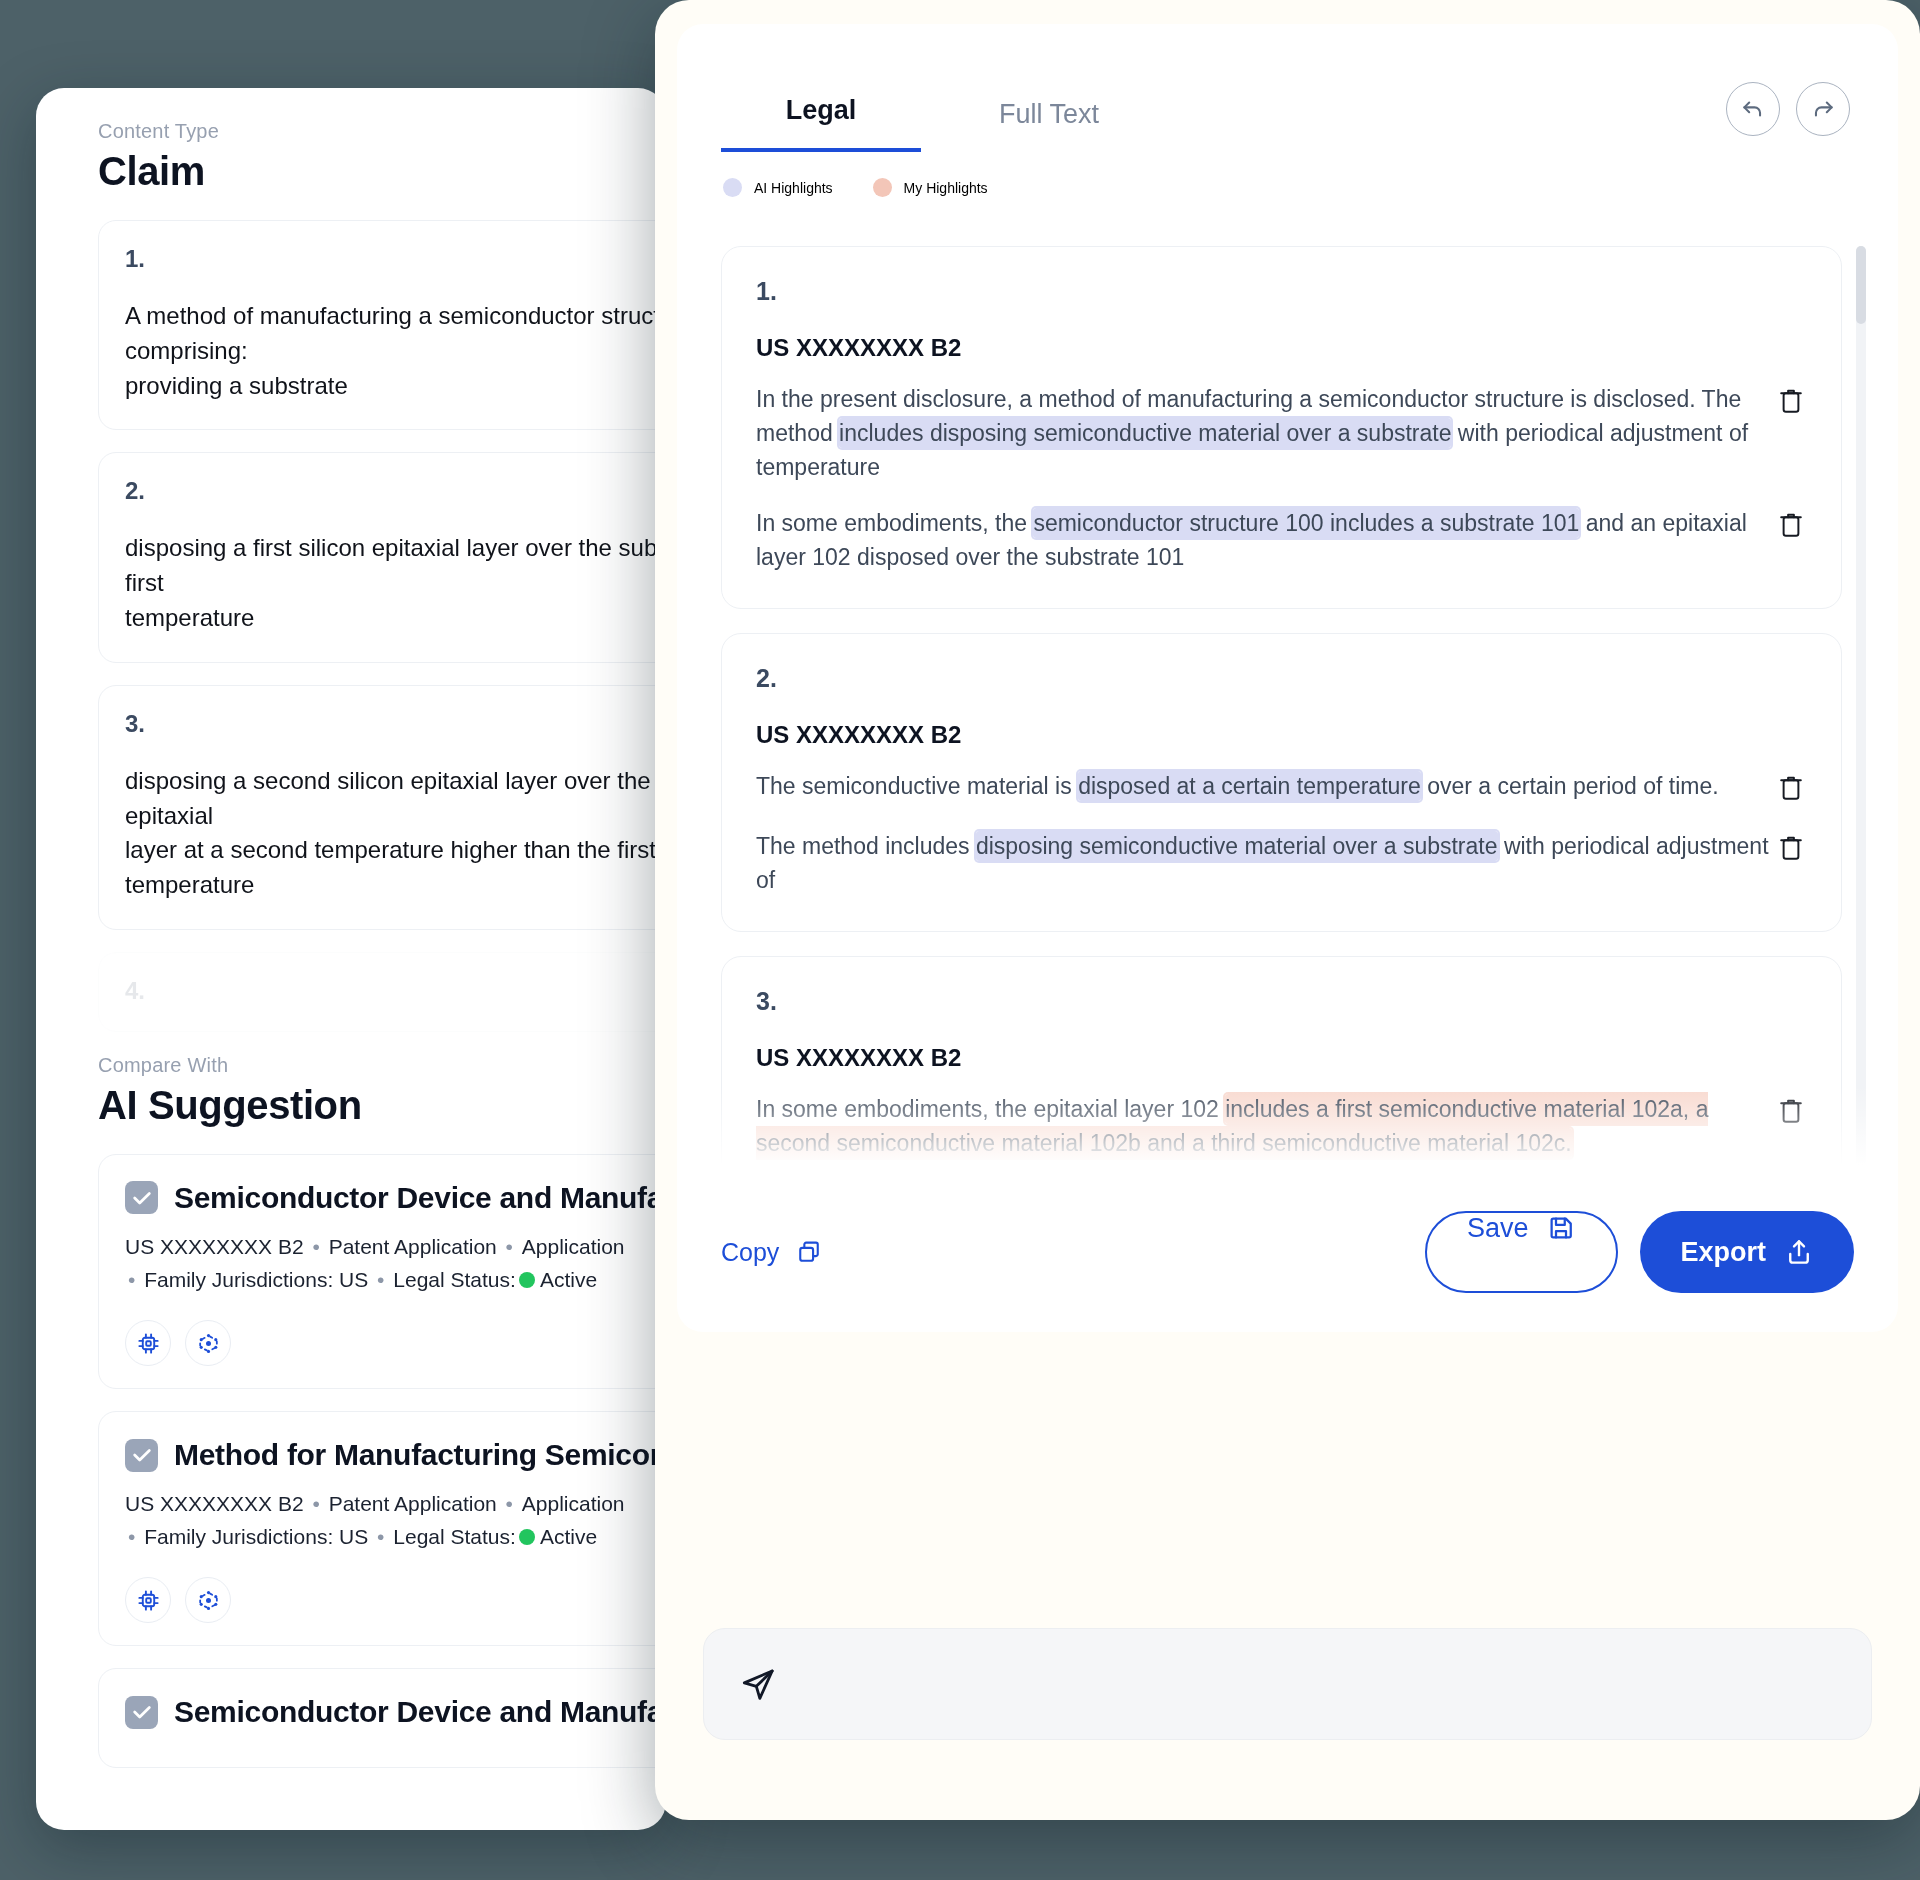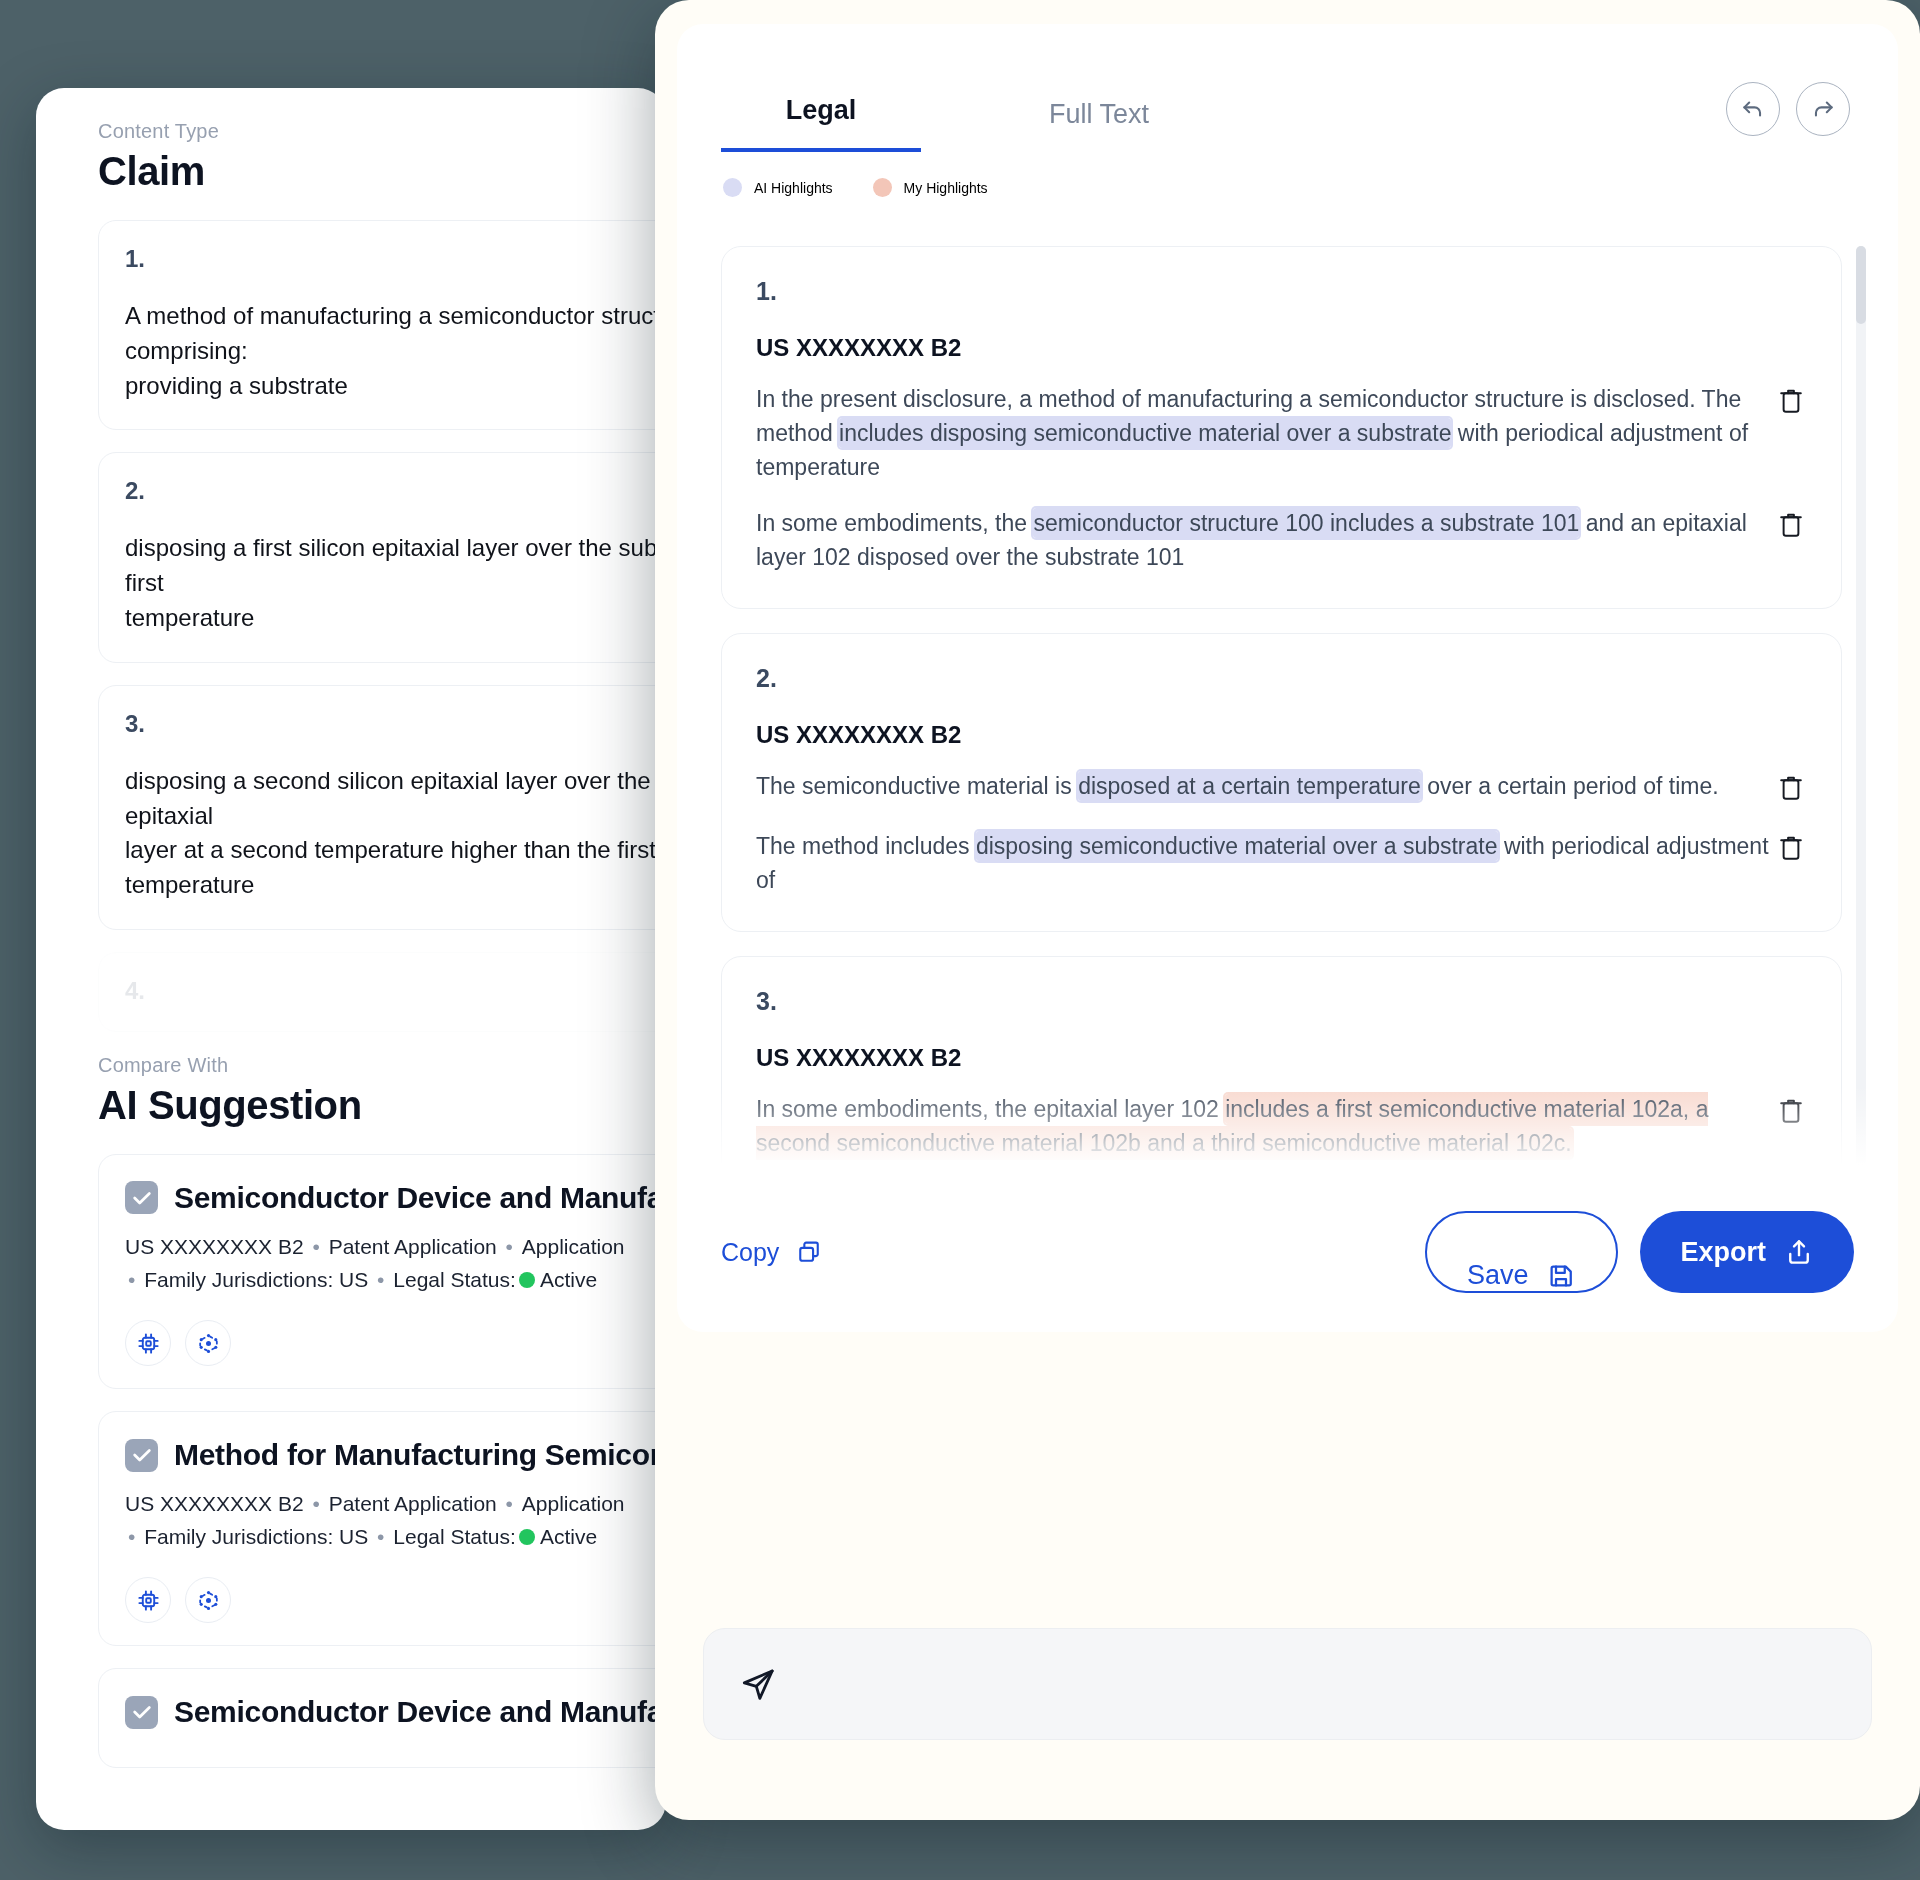--- a/index.html
+++ b/index.html
@@ -114,21 +114,21 @@
     padding: 52px 0 0 44px; height: 128px;
     position: relative;
   }
   .tab {
     font-size: 27px; padding: 0 0 22px 0;
     width: 200px; text-align: center;
     color: #7c879a; background: none; border: none;
     font-family: inherit; cursor: pointer;
   }
   .tab.active { color: #0d1321; font-weight: bold; border-bottom: 4px solid #1d4ed8; }
-  .tab.inactive { border-bottom: 0px solid transparent; margin-left: 28px; text-align: right; }
+  .tab.inactive { border-bottom: 0px solid transparent; margin-left: 28px; }
   .histbtns {
     position: absolute; right: 48px; top: 58px;
     display: flex; gap: 16px;
   }
   .circ {
     width: 54px; height: 54px; border-radius: 50%;
     border: 1.6px solid #aab3c0; background: transparent;
     display: flex; align-items: center; justify-content: center;
   }
   .circ svg { width: 26px; height: 26px; }
@@ -184,21 +184,21 @@
     display: flex; align-items: center; justify-content: space-between;
   }
   .copy-btn {
     display: flex; align-items: center; gap: 16px;
     color: #1d4ed8; font-size: 25px; background: none; border: none;
     font-family: inherit; cursor: pointer;
   }
   .copy-btn svg { width: 28px; height: 28px; }
   .right-actions { display: flex; gap: 22px; align-items: center; }
   .btn-save {
-    display: flex; align-items: flex-end; gap: 18px;
+    display: flex; align-items: flex-start; gap: 18px;
     height: 82px; padding: 0 40px; border-radius: 44px;
     border: 2px solid #1d4ed8; background: #fff; color: #1d4ed8;
     font-size: 27px; font-family: inherit; cursor: pointer;
   }
   .btn-export {
     display: flex; align-items: center; gap: 18px;
     height: 82px; padding: 0 40px; border-radius: 44px;
     border: none; background: #1d4ed8; color: #fff;
     font-size: 27px; font-weight: bold; font-family: inherit; cursor: pointer;
   }

